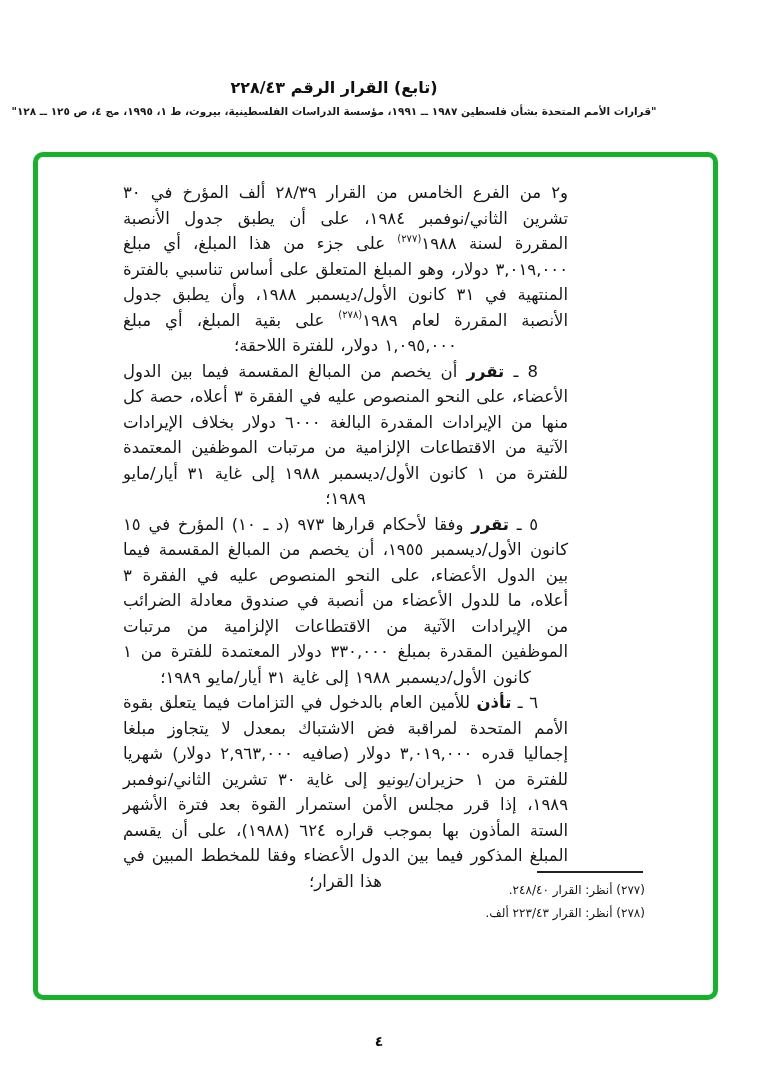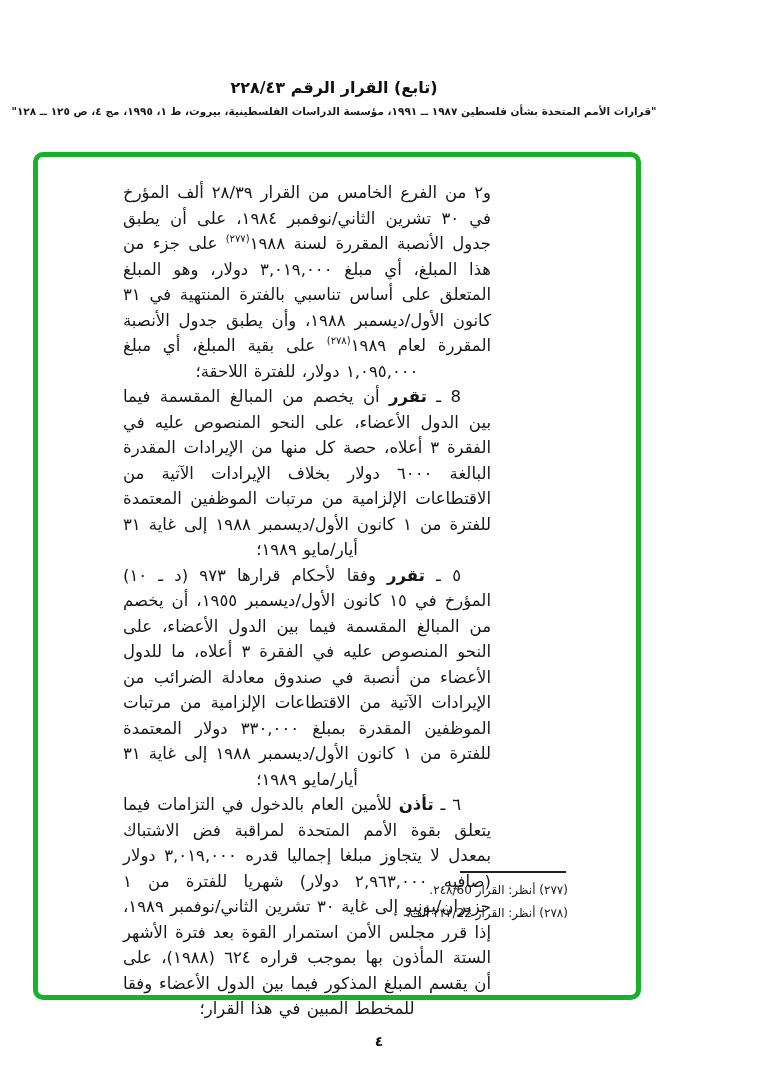--- a/index.html
+++ b/index.html
@@ -23,21 +23,21 @@
   }
   .header-source{
     margin-top:6px;
     font-size:10.5px;font-weight:bold;
     color:#181818;line-height:14px;
   }
   
   .green-box{
     position:absolute;
     left:33px;top:152px;
-    width:608px;height:848px;
+    width:685px;height:848px;
     box-sizing:border-box;
     border:5px solid #16b22a;
     border-radius:10px;
     background:transparent;
   }
   
   .box-content{
     position:absolute;
     top:23px;right:145px;left:85px;
     direction:rtl;
@@ -95,19 +95,19 @@
   <div class="box-content">
       <p class="para"><span>و٢ من الفرع الخامس من القرار ٢٨/٣٩ ألف المؤرخ في ٣٠ تشرين الثاني/نوفمبر ١٩٨٤، على أن يطبق جدول الأنصبة المقررة لسنة ١٩٨٨</span><sup>(٢٧٧)</sup><span> على جزء من هذا المبلغ، أي مبلغ ٣,٠١٩,٠٠٠ دولار، وهو المبلغ المتعلق على أساس تناسبي بالفترة المنتهية في ٣١ كانون الأول/ديسمبر ١٩٨٨، وأن يطبق جدول الأنصبة المقررة لعام ١٩٨٩</span><sup>(٢٧٨)</sup><span> على بقية المبلغ، أي مبلغ ١,٠٩٥,٠٠٠ دولار، للفترة اللاحقة؛</span></p>
       <p class="para indent"><span>8 ـ </span><b>تقرر</b><span> أن يخصم من المبالغ المقسمة فيما بين الدول الأعضاء، على النحو المنصوص عليه في الفقرة ٣ أعلاه، حصة كل منها من الإيرادات المقدرة البالغة ٦٠٠٠ دولار بخلاف الإيرادات الآتية من الاقتطاعات الإلزامية من مرتبات الموظفين المعتمدة للفترة من ١ كانون الأول/ديسمبر ١٩٨٨ إلى غاية ٣١ أيار/مايو ١٩٨٩؛</span></p>
       <p class="para indent"><span>٥ ـ </span><b>تقرر</b><span> وفقا لأحكام قرارها ٩٧٣ (د ـ ١٠) المؤرخ في ١٥ كانون الأول/ديسمبر ١٩٥٥، أن يخصم من المبالغ المقسمة فيما بين الدول الأعضاء، على النحو المنصوص عليه في الفقرة ٣ أعلاه، ما للدول الأعضاء من أنصبة في صندوق معادلة الضرائب من الإيرادات الآتية من الاقتطاعات الإلزامية من مرتبات الموظفين المقدرة بمبلغ ٣٣٠,٠٠٠ دولار المعتمدة للفترة من ١ كانون الأول/ديسمبر ١٩٨٨ إلى غاية ٣١ أيار/مايو ١٩٨٩؛</span></p>
       <p class="para indent"><span>٦ ـ </span><b>تأذن</b><span> للأمين العام بالدخول في التزامات فيما يتعلق بقوة الأمم المتحدة لمراقبة فض الاشتباك بمعدل لا يتجاوز مبلغا إجماليا قدره ٣,٠١٩,٠٠٠ دولار (صافيه ٢,٩٦٣,٠٠٠ دولار) شهريا للفترة من ١ حزيران/يونيو إلى غاية ٣٠ تشرين الثاني/نوفمبر ١٩٨٩، إذا قرر مجلس الأمن استمرار القوة بعد فترة الأشهر الستة المأذون بها بموجب قراره ٦٢٤ (١٩٨٨)، على أن يقسم المبلغ المذكور فيما بين الدول الأعضاء وفقا للمخطط المبين في هذا القرار؛</span></p>
     </div>
 
   <div class="footnotes">
     <div class="footnote-rule"></div>
     <div>
-        <div class="footnote">(٢٧٧) أنظر: القرار ٢٤٨/60.</div>
-        <div class="footnote">(٢٧٨) أنظر: القرار ٢٢٣/22 ألف.</div>
+        <div class="footnote">(٢٧٧) أنظر: القرار ٢٤٨/٤٠.</div>
+        <div class="footnote">(٢٧٨) أنظر: القرار ٢٢٣/٤٣ ألف.</div>
       </div>
   </div>
 </div>
 
 <div class="page-number">٤</div>
 
 </body></html>

